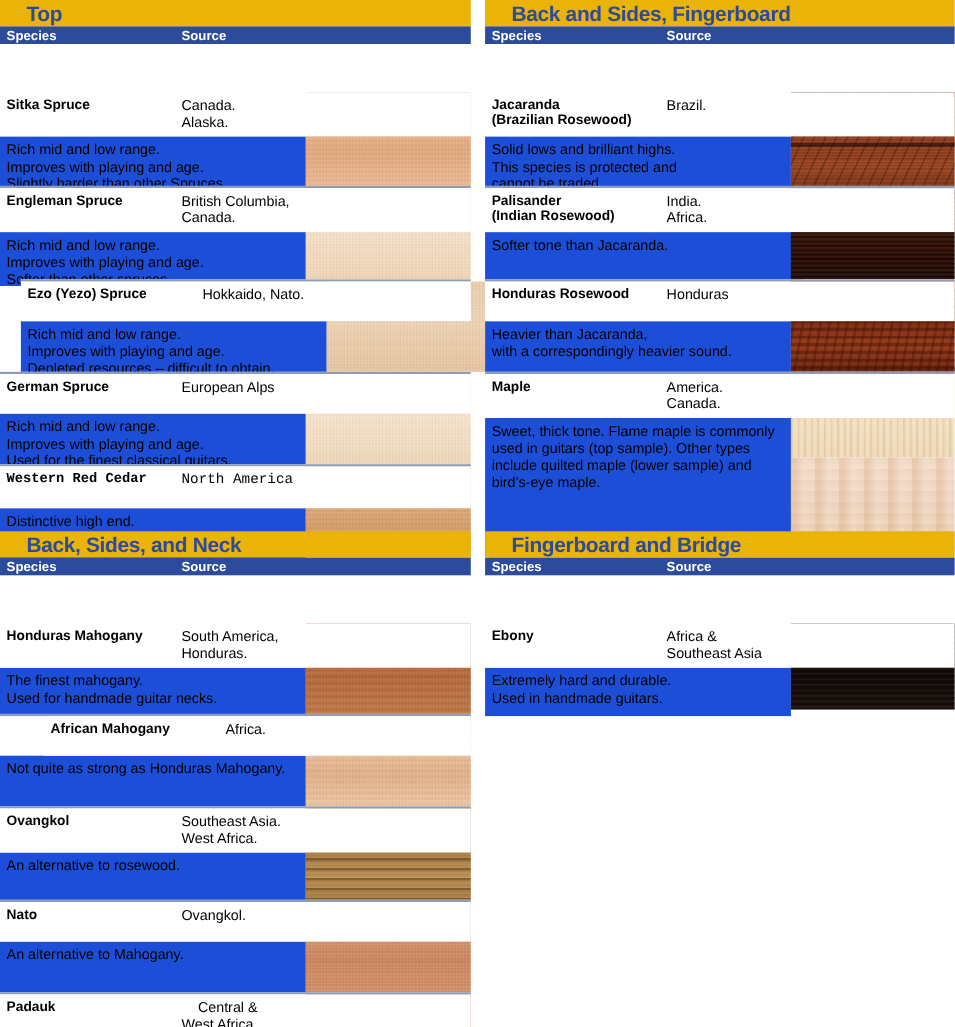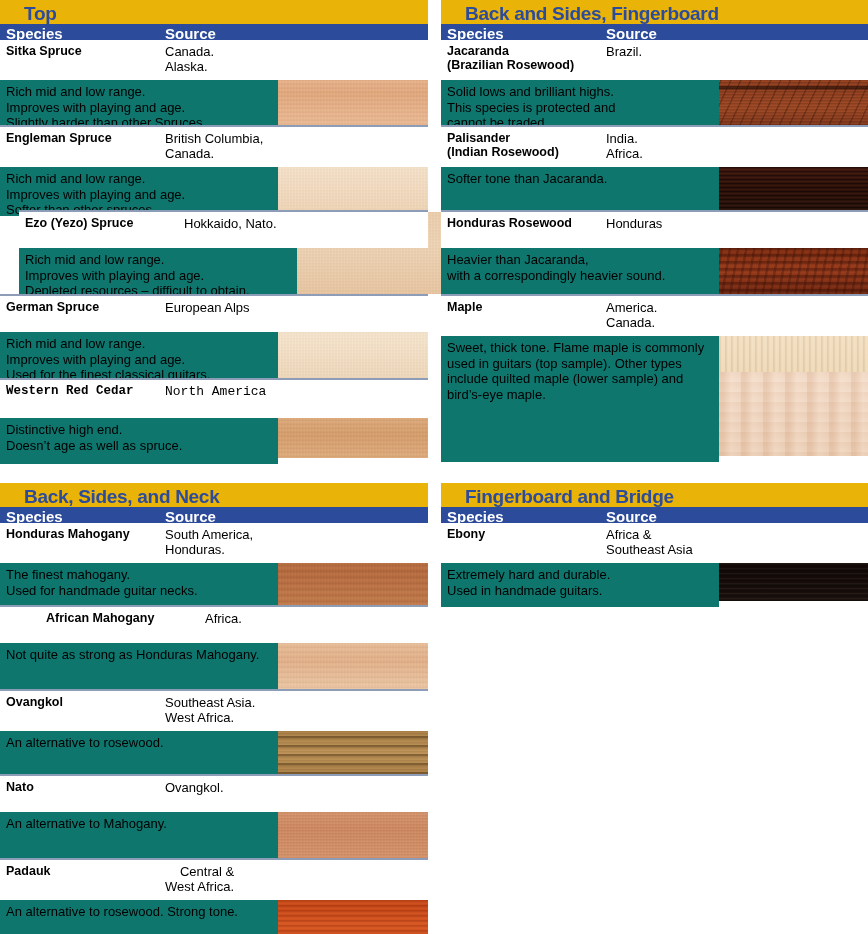--- a/index.html
+++ b/index.html
@@ -32,49 +32,49 @@
     letter-spacing:-0.3px;
     white-space:nowrap;
   }
 
   
   .col-head{
     background:#2c4b9b;
     height:16px;
     position:relative;
     color:#ffffff;
-    font-size:15px;
+    font-size:12px;
     font-weight:bold;
   }
   .col-head .ch-species{position:absolute;left:6px;top:1px;}
   .col-head .ch-source{position:absolute;left:165px;top:1px;}
   .panel.right .col-head .ch-source{position:absolute;left:165px;top:1px;}
 
   
   .row{position:relative;border-top:2px solid #8d9db8;background:#ffffff;}
-  .row.first{border-top:none;}
+  .row.first{border-top:none;margin-top:44px;}
 
   .specline{
     position:relative;
     background:#ffffff;
     padding:4px 0 2px 0;
   }
   .spec-name{
     position:absolute;left:6px;top:4px;
     font-size:12.5px;font-weight:bold;color:#000;
     line-height:14px;white-space:pre-line;
   }
   .spec-source{
     position:absolute;left:165px;top:4px;
     font-size:13px;color:#000;
     line-height:15px;white-space:pre-line;
   }
 
   .descbox{
-    background:#0f766e;
+    background:#1d4ed8;
     color:#000;
     font-size:13px;
     line-height:15.5px;
     padding:4px 6px 6px 6px;
     white-space:pre-line;
     box-sizing:border-box;
   }
 
   
   .swatch{

